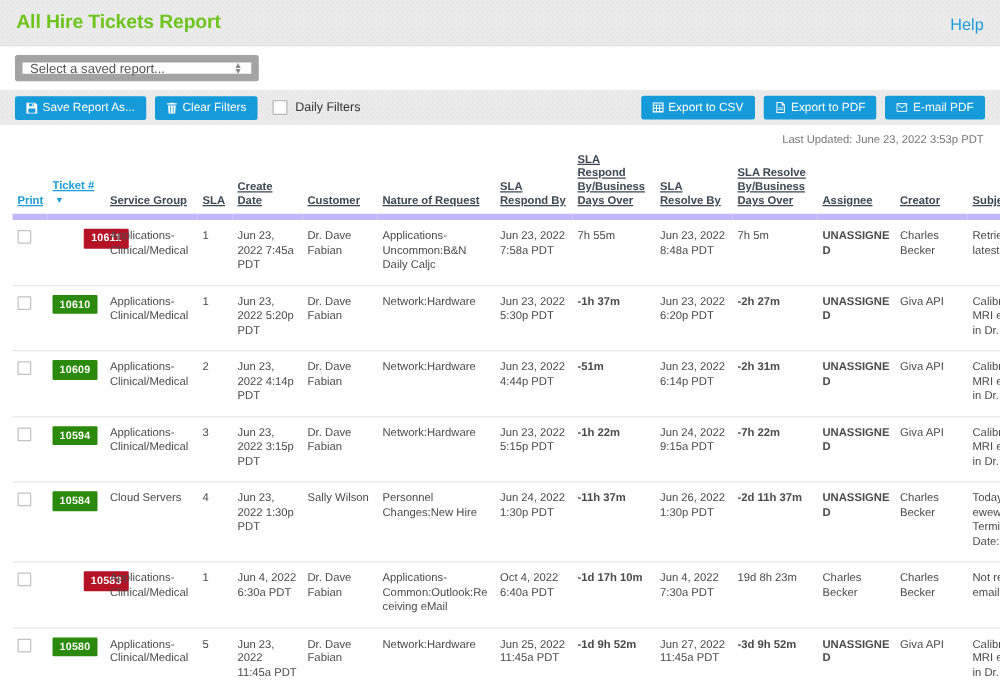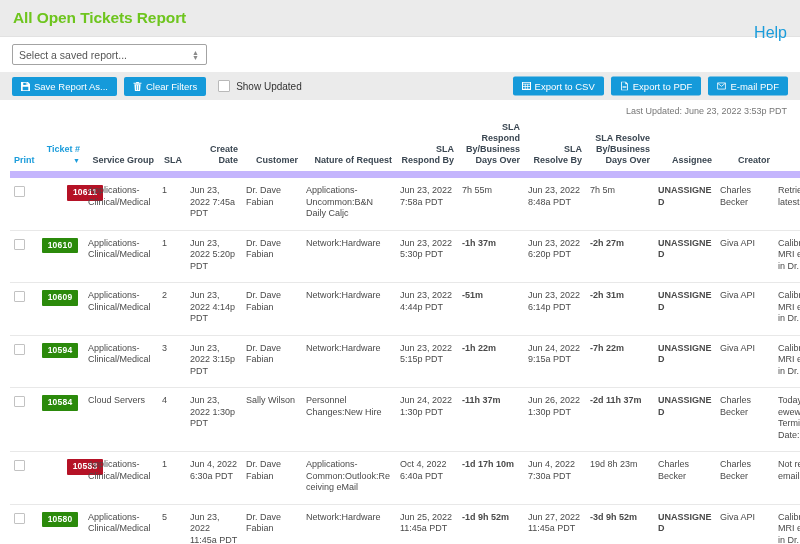--- a/index.html
+++ b/index.html
@@ -29,40 +29,40 @@
   .app-title {
     margin-left: 13px;
     font-size: 15.5px;
     font-weight: bold;
     color: #6ec51e;
     letter-spacing: -0.1px;
   }
   .help-link {
     position: absolute;
     right: 13px;
-    top: 24px;
-    font-size: 16px;
+    top: 12px;
+    font-size: 13px;
     color: #1a9cdb;
     text-decoration: none;
     cursor: pointer;
     text-align: center;
   }
 
   
   .select-row {
     height: 35px;
     background: #fff;
     display: flex;
     align-items: center;
     padding-left: 12px;
   }
   .saved-report-select {
     width: 195px;
     height: 21px;
-    border: 1px solid #a3a3a3;
+    border: 6px solid #a3a3a3;
     border-radius: 2px;
     background: #fff;
     font-size: 10.5px;
     color: #555;
     display: flex;
     align-items: center;
     padding: 0 6px;
     position: relative;
     cursor: pointer;
   }
@@ -158,26 +158,27 @@
   }
   table.report {
     width: 780px;
     border-collapse: collapse;
     table-layout: fixed;
   }
   table.report thead th {
     font-size: 9px;
     font-weight: bold;
     color: #1a9cdb;
-    text-align: right;
+    text-align: left;
     vertical-align: bottom;
     padding: 0 4px 5px 4px;
     line-height: 11px;
-    border-bottom: 7px solid #c4b5fd;
+    border-bottom: 5px solid #c4b5fd;
     white-space: normal;
+    text-decoration: underline;
   }
   table.report thead th.dark { color: #3b4752; }
   table.report tbody td {
     font-size: 9px;
     color: #4a4a4a;
     vertical-align: top;
     padding: 7px 4px 10px 4px;
     line-height: 11.5px;
     border-bottom: 1px solid #e8e8e8;
     word-wrap: break-word;
@@ -233,21 +234,21 @@
   col.c-resvby   { width: 62px; }
   col.c-resvover { width: 68px; }
   col.c-assignee { width: 62px; }
   col.c-creator  { width: 58px; }
   col.c-subject  { width: 76px; }
 </style>
 </head>
 <body>
 
 <div class="titlebar">
-  <div class="app-title">All Open Tickets Report</div>
+  <div class="app-title">All Hire Tickets Report</div>
   <a class="help-link">Help</a>
 </div>
 
 <div class="select-row">
   <div class="saved-report-select">
     <span>Select a saved report...</span>
     <span class="spinner-arrows">
       <span>▲</span>
         <span>▼</span>
     </span>
@@ -266,21 +267,21 @@
 
   <button class="btn btn-blue">
     <svg width="9" height="9" viewBox="0 0 16 16">
       <path fill="#ffffff" d="M5.5 0v1.2H1v1.8h14V1.2h-4.5V0h-5zM2.5 4.2l.9 11.8h9.2l.9-11.8H2.5zm3.2 1.6h1.1v8.6H5.7V5.8zm3.6 0h1.1v8.6H9.3V5.8z"></path>
     </svg>
     <span>Clear Filters</span>
   </button>
 
   <span class="showfilters-wrap">
     <span class="chk"></span>
-    <span class="showfilters-label">Show Updated</span>
+    <span class="showfilters-label">Daily Filters</span>
   </span>
 
   <div class="toolbar-right">
     <button class="btn btn-blue">
       <svg width="9" height="9" viewBox="0 0 16 16">
         <path fill="#ffffff" d="M0 1v14h16V1H0zm5 12H1.8V9.8H5V13zm0-4.5H1.8V5.3H5v3.2zm4.6 4.5H6.3V9.8h3.3V13zm0-4.5H6.3V5.3h3.3v3.2zM14.2 13h-3.3V9.8h3.3V13zm0-4.5h-3.3V5.3h3.3v3.2zm0-4.5H1.8V2.3h12.4v1.7z"></path>
       </svg>
       <span>Export to CSV</span>
     </button>
     <button class="btn btn-blue">

